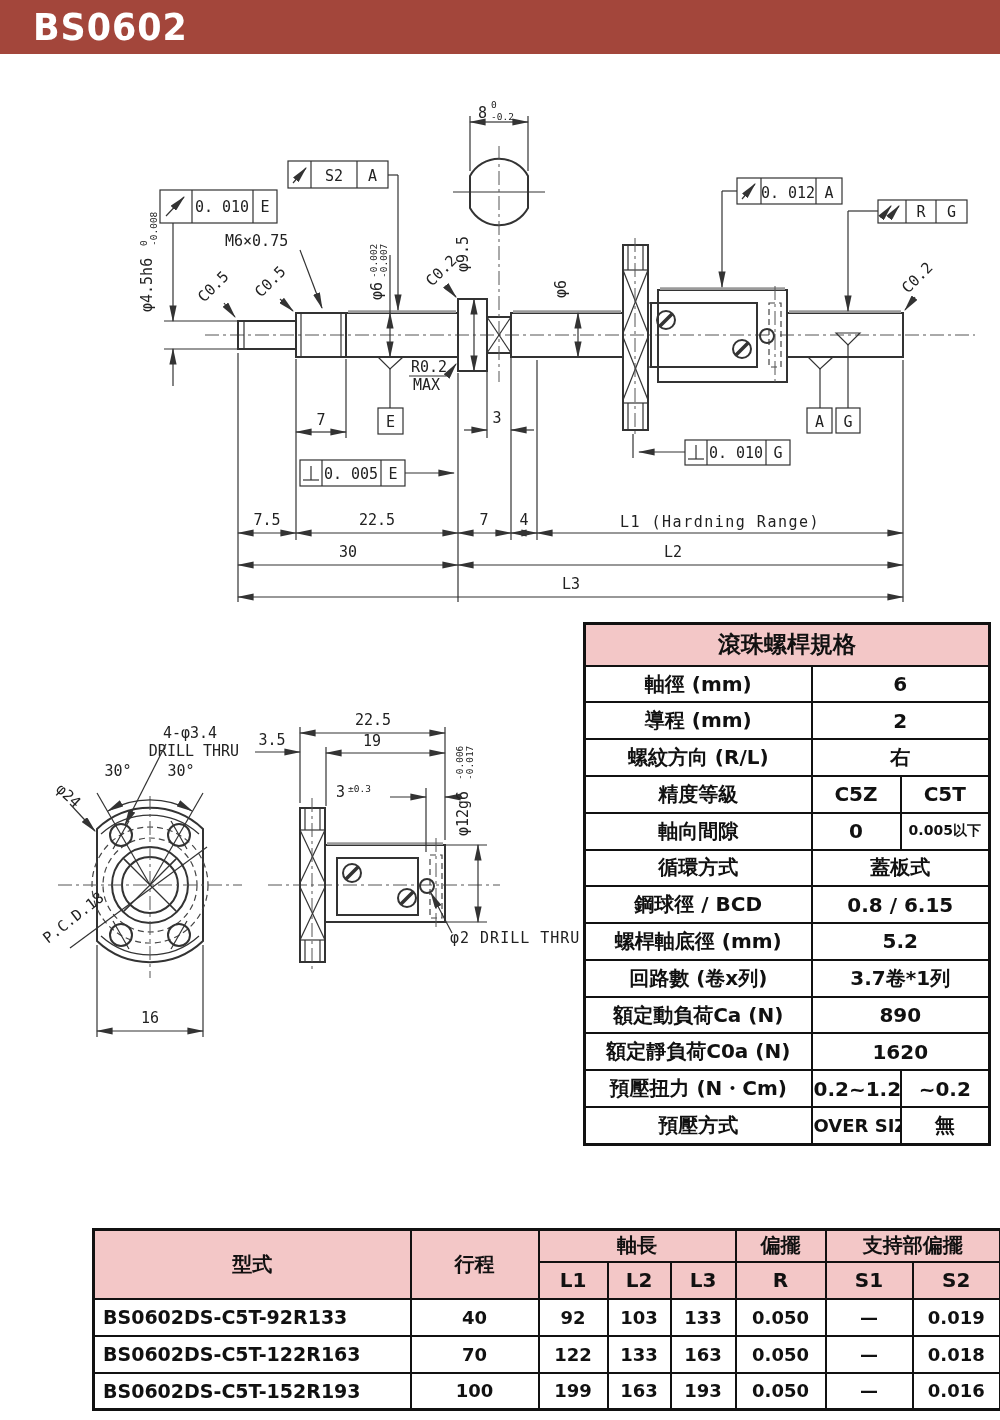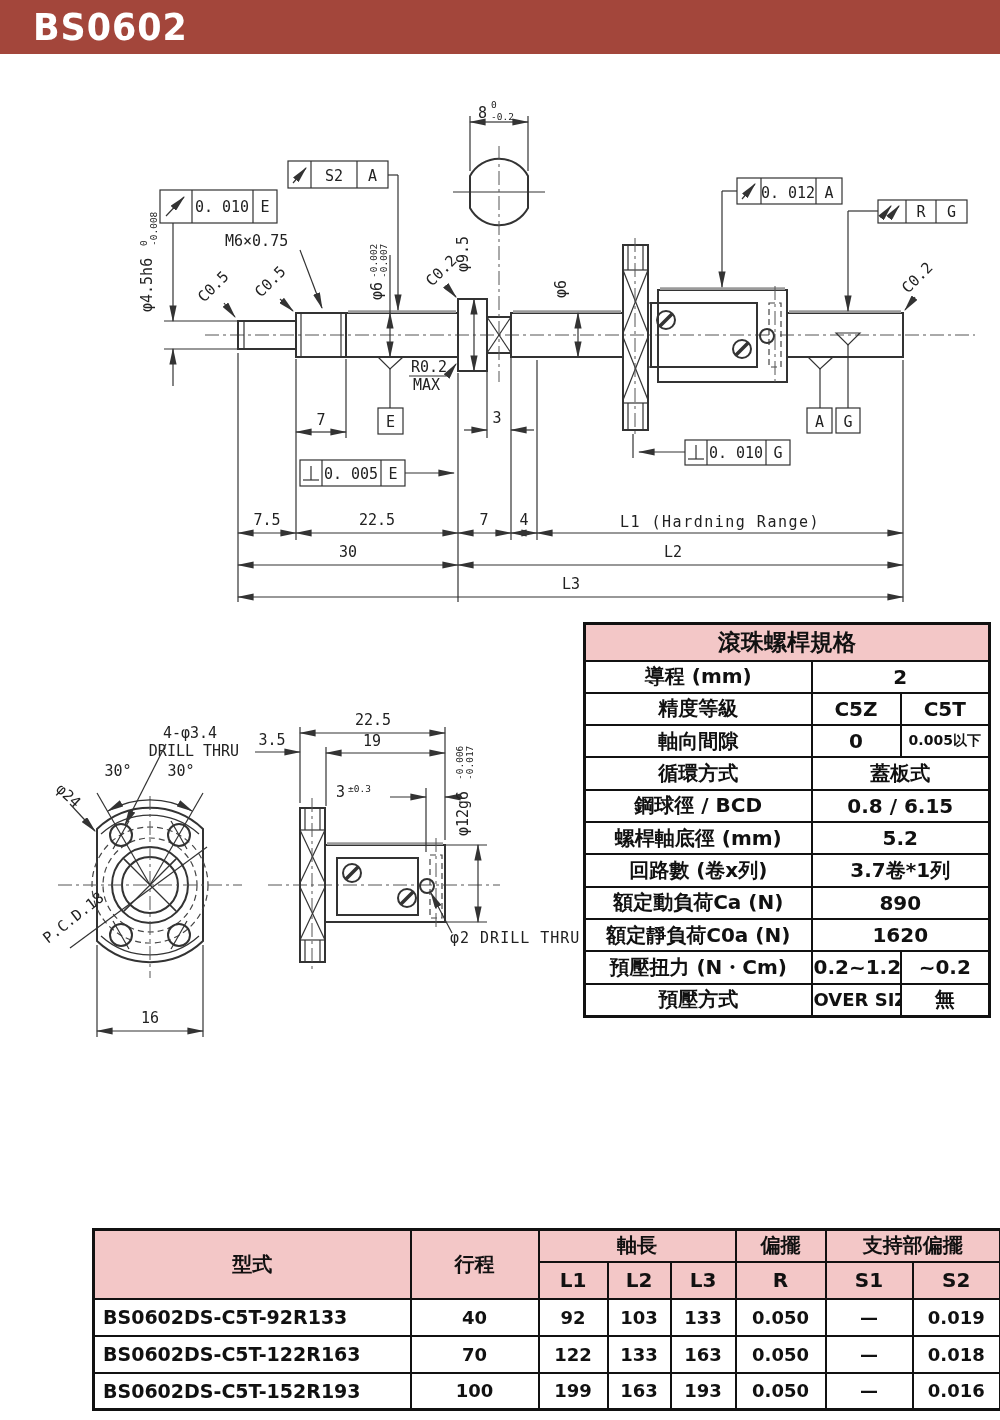--- a/index.html
+++ b/index.html
@@ -17,21 +17,21 @@
   .cl{stroke:#555;stroke-width:1;fill:none;stroke-dasharray:14 4 3 4;}
   .hd{stroke:#444;stroke-width:1.2;fill:none;stroke-dasharray:6 4;}
   .tx{font-family:"DejaVu Sans Mono",monospace;font-size:15px;fill:#222;}
   .ts{font-family:"DejaVu Sans Mono",monospace;font-size:9.5px;fill:#222;}
   .tm{text-anchor:middle;}
   
   .tblwrap{position:absolute;}
   table{border-collapse:collapse;table-layout:fixed;}
   td{border:2px solid #111;text-align:center;vertical-align:middle;color:#111;
      overflow:hidden;white-space:nowrap;}
-  .spec{width:405px;height:396px;border:3px solid #111;}
+  .spec{width:405px;height:524px;border:3px solid #111;}
   .spec td{font-weight:bold;font-size:20px;}
   .spec .tt{background:#f3c7c7;font-size:23px;}
   .spec .sm{font-size:14px;}
   .spec .sm2{font-size:18px;}
   .mdl{width:907px;height:181px;border:3px solid #111;margin-left:14px;}
   .mdl td{font-weight:bold;font-size:18px;}
   .mdl .hd1{background:#f3c7c7;font-size:20px;}
   .mdl .nm{text-align:left;padding-left:8px;font-size:19px;}
 </style>
 </head>
@@ -401,22 +401,30 @@
       <colgroup>
           <col style="width:227px">
           <col style="width:89px">
           <col style="width:89px">
         </colgroup>
       <tbody>
           <tr>
             <td colspan="3" class="tt">滾珠螺桿規格</td>
           </tr>
       <tr>
+            <td>軸徑 (mm)</td>
+          <td colspan="2">6</td>
+          </tr>
+      <tr>
             <td>導程 (mm)</td>
           <td colspan="2">2</td>
+          </tr>
+      <tr>
+            <td>螺紋方向 (R/L)</td>
+          <td colspan="2">右</td>
           </tr>
       <tr>
             <td>精度等級</td>
           <td>C5Z</td>
           <td>C5T</td>
           </tr>
       <tr>
             <td>軸向間隙</td>
           <td>0</td>
           <td class="sm">0.005以下</td>

